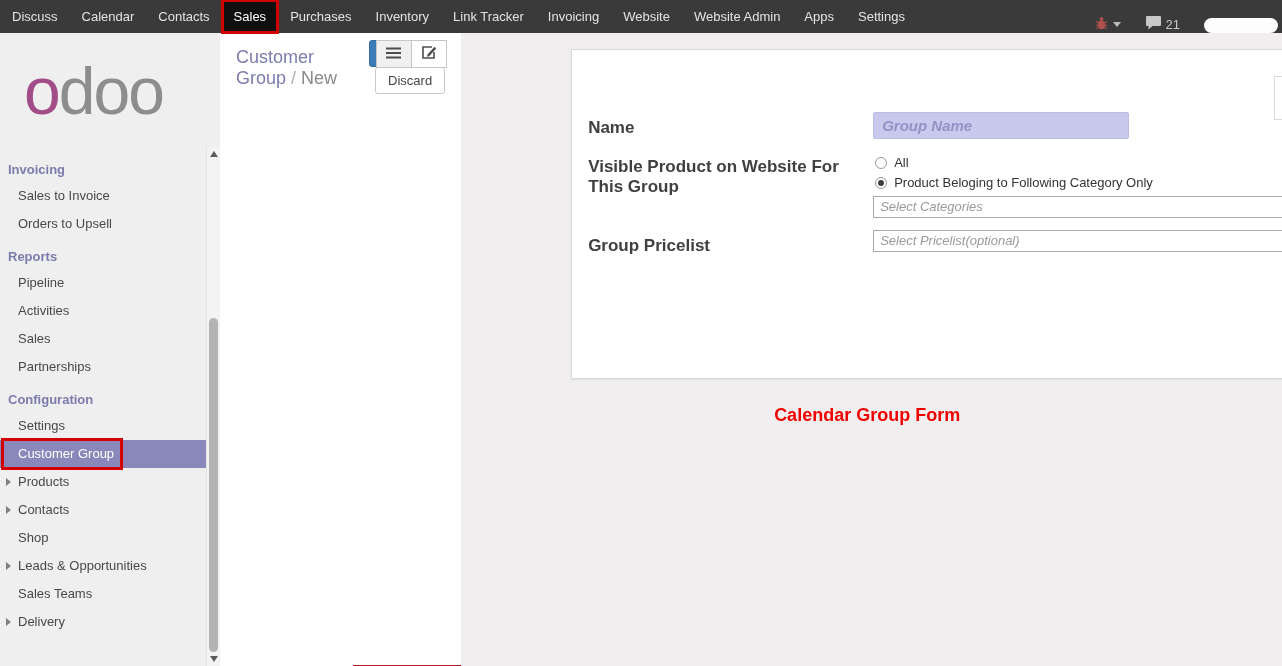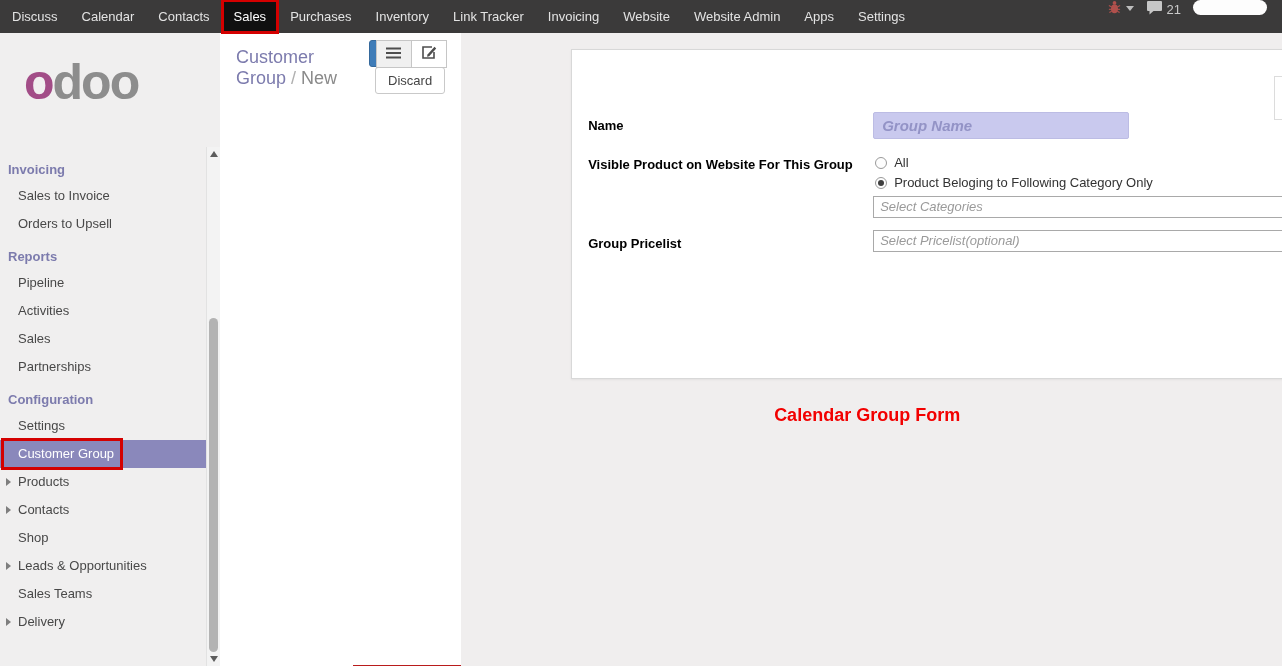--- a/index.html
+++ b/index.html
@@ -16,37 +16,37 @@
     color:#ddd; font-size:13px; position:relative; z-index:5;
   }
   .menu { display:flex; }
   .menu-item {
     padding:0 12px; line-height:33px; color:#e3e3e3; cursor:pointer; white-space:nowrap;
   }
   .menu-item.active {
     background:#101010; color:#fff;
     outline:3px solid #d40000; outline-offset:-2px;
   }
-  .topbar-right { margin-left:auto; display:flex; align-items:flex-start; gap:12px; padding-right:15px; }
+  .topbar-right { margin-left:auto; display:flex; align-items:flex-end; gap:24px; padding-right:4px; }
   .tb-btn { display:flex; align-items:center; gap:4px; cursor:pointer; }
   .caret-down {
     width:0; height:0; border-top:5px solid #bdbdbd;
     border-left:4px solid transparent; border-right:4px solid transparent;
   }
   .msg-count { color:#c9c9c9; }
   .status-pill { width:74px; height:15px; background:#fdfdfd; border-radius:8px; }
   .user-name { color:#e0e0e0; white-space:nowrap; }
 
   
   .layout { display:flex; height:633px; }
 
   
   .sidebar { width:220px; flex-shrink:0; background:#f0efef; position:relative; }
   .logo { padding:20px 0 0 24px; height:112px; }
-  .logo-text { font-size:50px; font-weight:bold; letter-spacing:-2px; color:#8d8d8d; }
+  .logo-text { font-size:66px; font-weight:normal; letter-spacing:-2px; color:#8d8d8d; }
   .logo-accent { color:#a24d87; }
   .sidebar-nav { position:absolute; top:118px; bottom:0; left:0; right:14px; overflow:hidden; }
   .section-title { color:#7c7bad; font-weight:bold; font-size:13px; padding:11px 8px 5px 8px; }
   .side-item {
     font-size:13px; color:#484848; padding:6px 4px 6px 18px;
     position:relative; cursor:pointer; line-height:16px;
   }
   .side-item .tri {
     position:absolute; left:6px; top:50%; transform:translateY(-50%);
     width:0; height:0; border-left:5px solid #7e7e7e;
@@ -100,21 +100,21 @@
   }
   .show-customers {
     position:absolute; top:14px; right:16px; display:flex; align-items:center; gap:22px;
     border:1px solid #dcdcdc; background:#fff; padding:5px 12px 5px 10px;
     font-size:13px; color:#555; cursor:pointer; line-height:16px;margin-top:12px;
   }
   .show-customers .lbl { width:62px; }
 
   .form-area { margin-top:46px; }
   .form-row { display:flex; margin-bottom:12px; }
-  .form-label { width:285px; font-weight:bold; font-size:13px; color:#000000; padding-top:6px; flex-shrink:0; }
+  .form-label { width:285px; font-weight:bold; font-size:17px; color:#404040; padding-top:6px; flex-shrink:0; }
   .form-ctrl { width:540px; }
 
   .name-input {
     width:256px; height:27px; background:#c9c9ee; border:1px solid #bcbce4;
     border-radius:2px; padding:2px 8px; font-size:15px; color:#4a4a8a;
     font-family:inherit; outline:none;
   }
   .name-input::placeholder { color:#9393c6; font-style:italic; font-weight:bold; }
 
   .radio-row { display:flex; align-items:center; gap:7px; font-size:13px; color:#333; margin:4px 0 5px 2px; }

